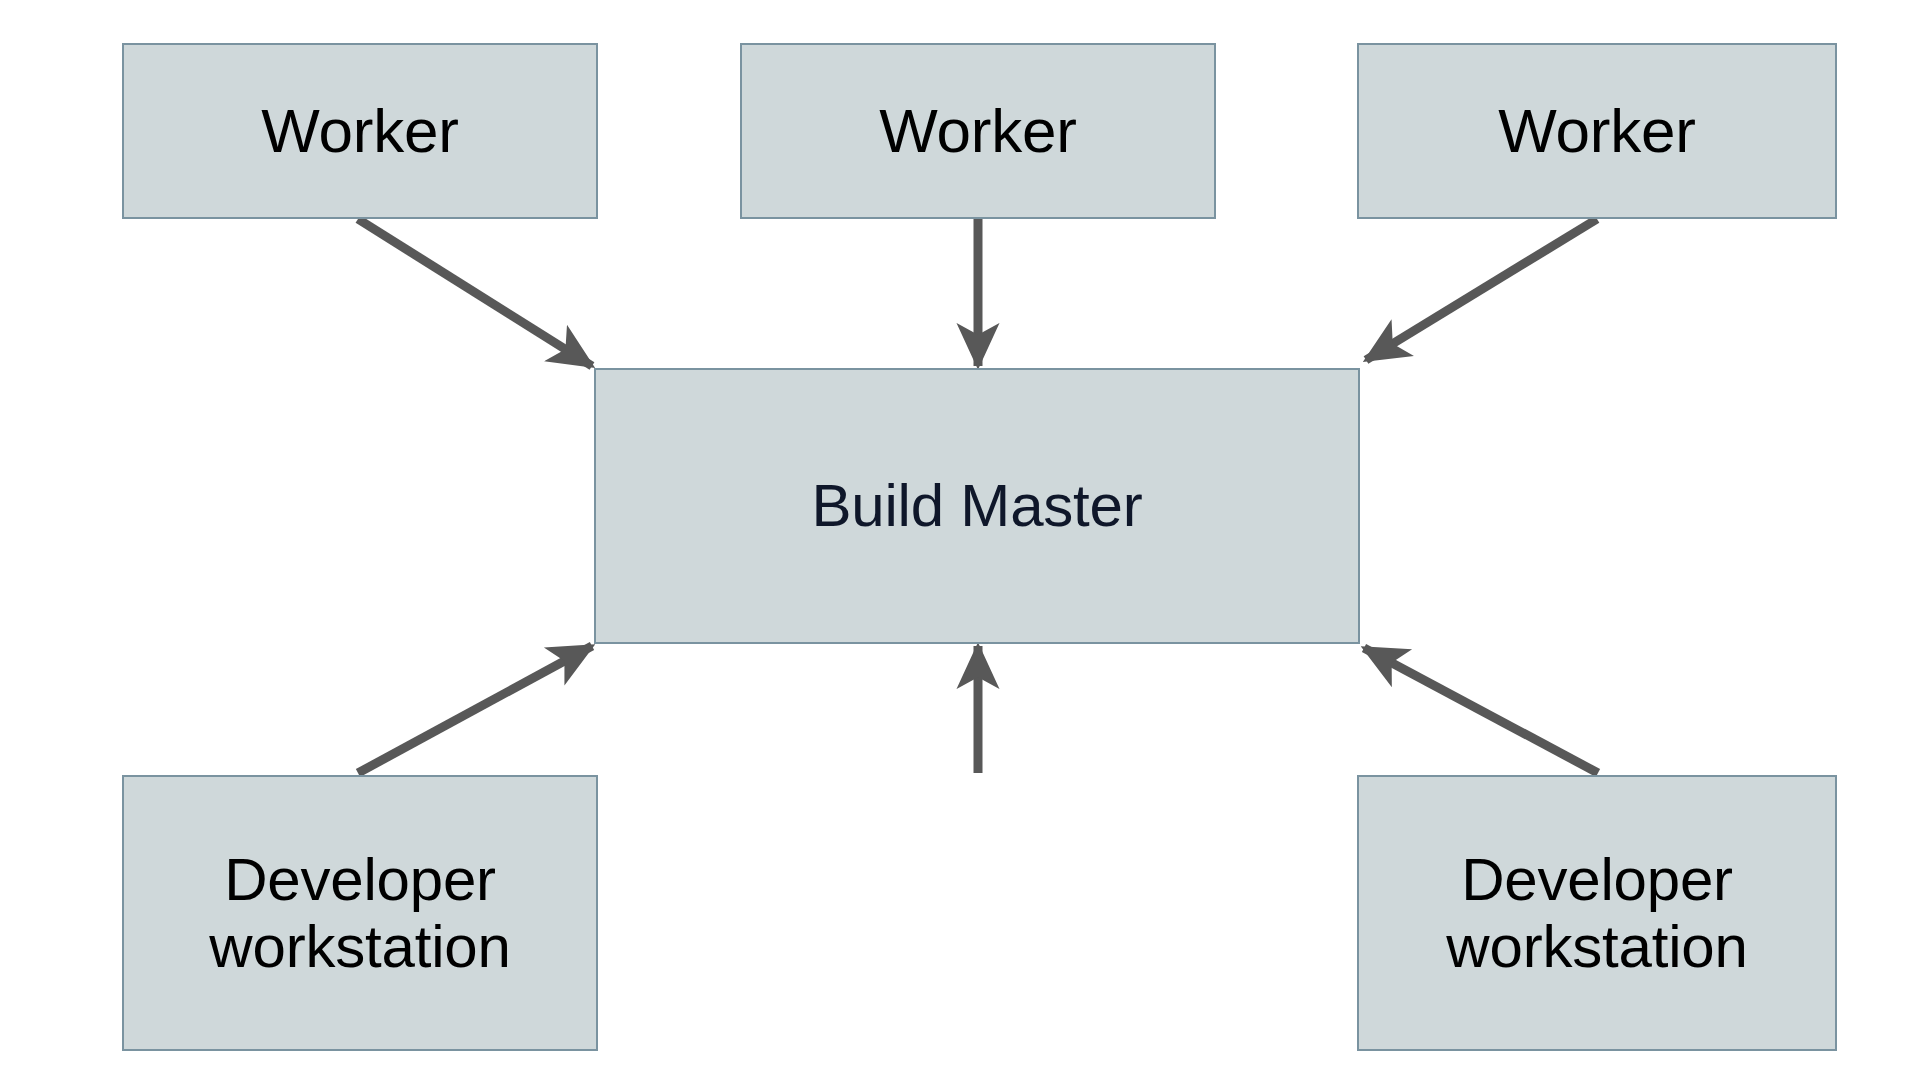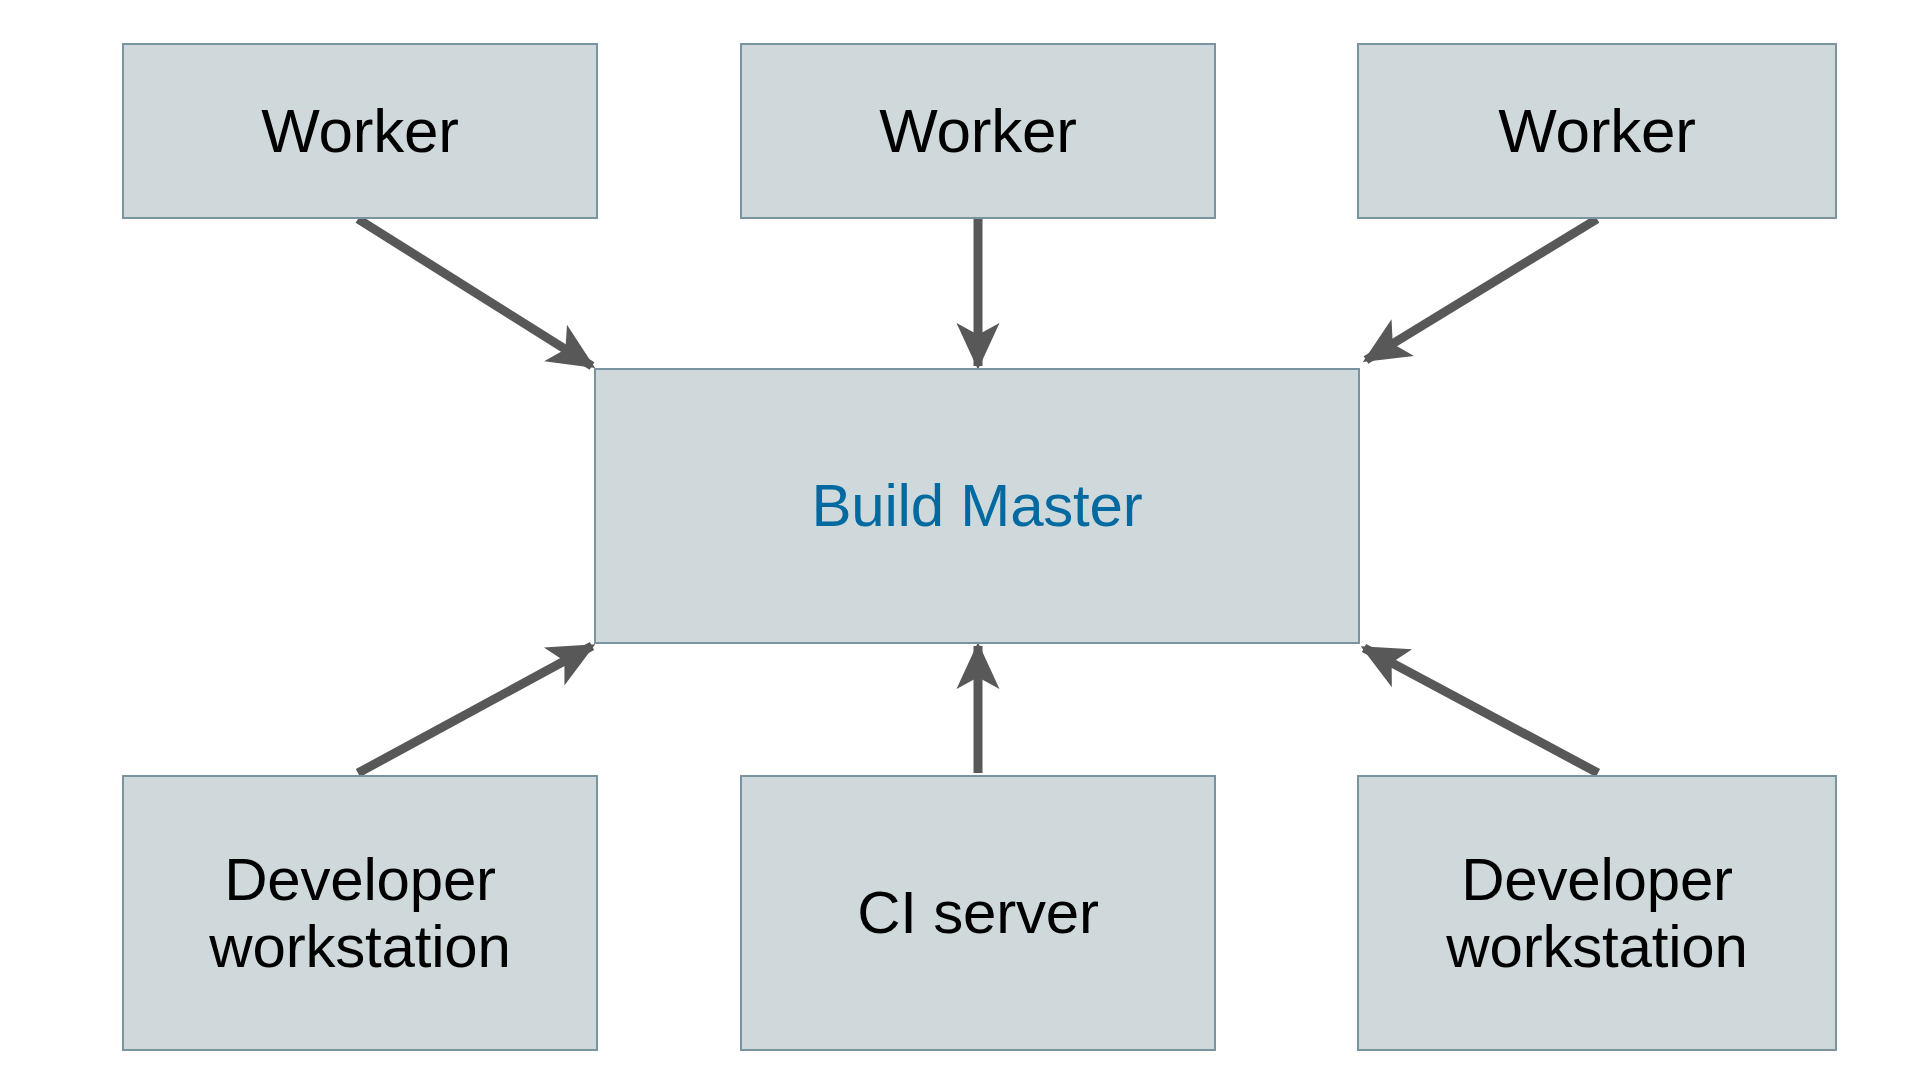--- a/index.html
+++ b/index.html
@@ -70,31 +70,28 @@
   </div>
 
   <div class="node" style="left: 740px; top: 43px; width: 476px; height: 176px; font-size: 62px; background: rgb(207, 216, 218); border-color: rgb(122, 147, 160); color: rgb(0, 0, 0);">
     <span class="node-label">Worker</span>
   </div>
 
   <div class="node" style="left: 1357px; top: 43px; width: 480px; height: 176px; font-size: 62px; background: rgb(207, 216, 218); border-color: rgb(122, 147, 160); color: rgb(0, 0, 0);">
     <span class="node-label">Worker</span>
   </div>
 
-  <div class="node" style="left: 594px; top: 368px; width: 766px; height: 276px; font-size: 60px; background: rgb(207, 216, 218); border-color: rgb(122, 147, 160); color: #0369a1;">
+  <div class="node" style="left: 594px; top: 368px; width: 766px; height: 276px; font-size: 60px; background: rgb(207, 216, 218); border-color: rgb(122, 147, 160); color: #0f172a;">
     <span class="node-label">Build Master</span>
   </div>
 
   <div class="node" style="left: 122px; top: 775px; width: 476px; height: 276px; font-size: 60px; background: rgb(207, 216, 218); border-color: rgb(122, 147, 160); color: rgb(0, 0, 0);">
     <span class="node-label">Developer
 workstation</span>
   </div>
 
-  <div class="node" style="left: 740px; top: 775px; width: 476px; height: 276px; font-size: 60px; background: rgb(207, 216, 218); border-color: rgb(122, 147, 160); color: rgb(0, 0, 0);">
-    <span class="node-label">CI server</span>
-  </div>
 
   <div class="node" style="left: 1357px; top: 775px; width: 480px; height: 276px; font-size: 60px; background: rgb(207, 216, 218); border-color: rgb(122, 147, 160); color: rgb(0, 0, 0);">
     <span class="node-label">Developer
 workstation</span>
   </div>
 
 </div>
 
 </body></html>

